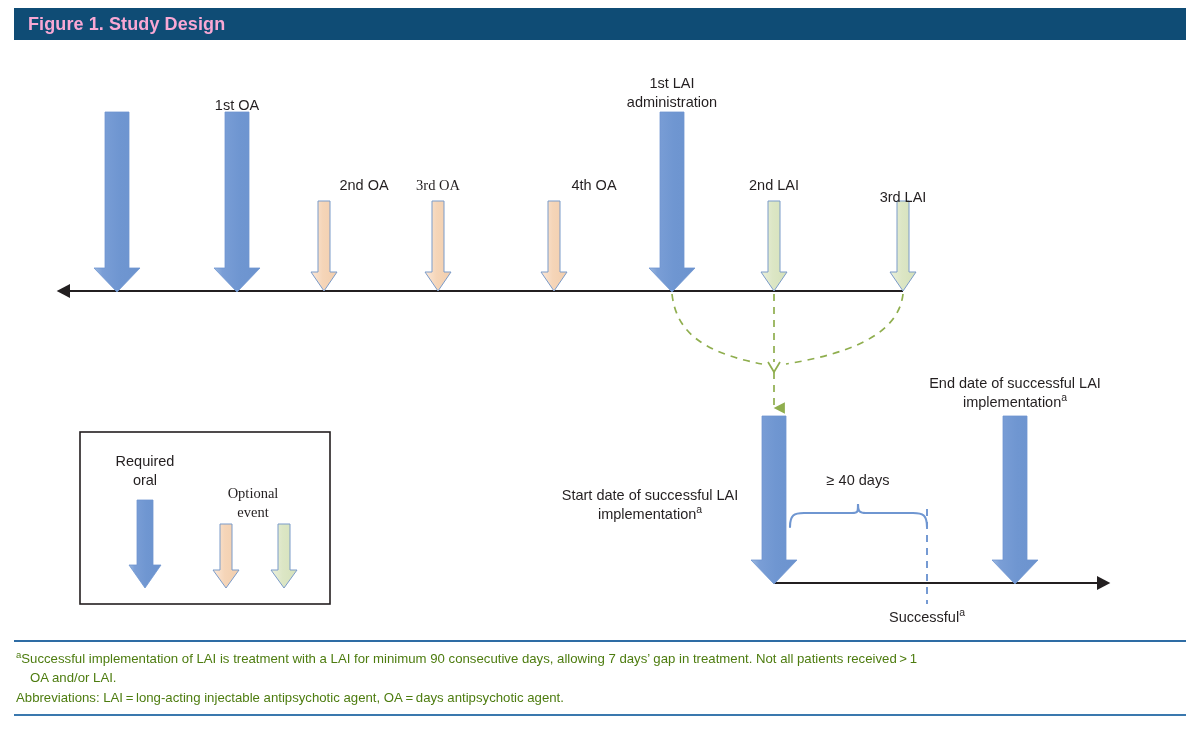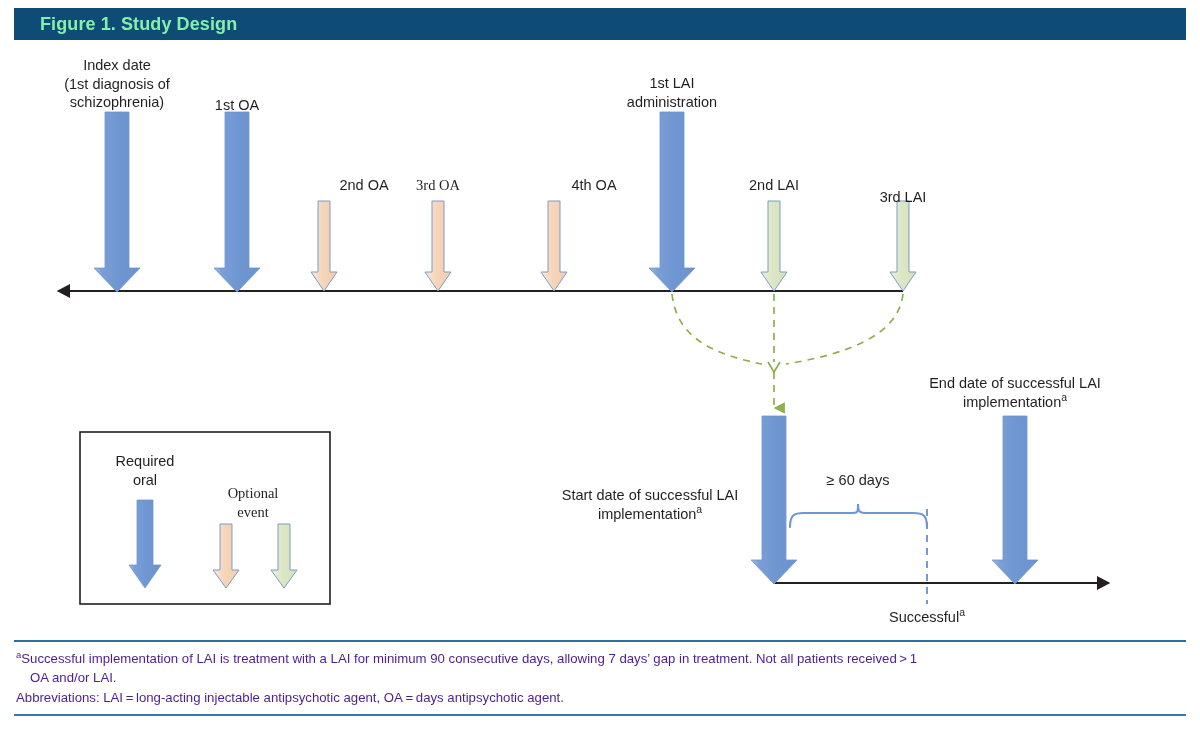--- a/index.html
+++ b/index.html
@@ -26,26 +26,25 @@
     top: 8px;
     width: 1172px;
     height: 32px;
     background: #0F4C75;
   }
   .title-bar .title-text {
     position: absolute;
     left: 14px;
     top: 50%;
     transform: translateY(-50%);
-    color: #86efac;
+    color: #f9a8d4;
     font-size: 18px;
     font-weight: bold;
     letter-spacing: 0.1px;
     white-space: nowrap;
-    margin-left: 12px;
   }
 
   
   #canvas {
     position: absolute;
     left: 0;
     top: 0;
     width: 1200px;
     height: 729px;
     pointer-events: none;
@@ -73,21 +72,21 @@
   }
   .rule {
     width: 100%;
     height: 2px;
     background: #2E6CA4;
   }
   .rule.thin { height: 2px; background: #3A78AE; }
   .footnotes {
     padding: 7px 2px 6px 2px;
     font-size: 13.2px;
-    color: #4c1d95;
+    color: #4d7c0f;
     line-height: 1.45;
   }
   .footnotes p { margin: 0 0 1px 0; }
   .footnotes .fn-a { text-indent: 0; padding-left: 0; }
   .footnotes .fn-a .cont { display: block; padding-left: 14px; }
   .footnotes sup { font-size: 0.72em; vertical-align: super; line-height: 0; }
 </style>
 </head>
 <body>
 
@@ -169,39 +168,36 @@
 
     <rect x="80" y="432" width="250" height="172" fill="none" stroke="#231F20" stroke-width="1.6"></rect>
 
     <path d="M137,500 L153,500 L153,565 L161,565 L145,588 L129,565 L137,565 Z" fill="url(#gBlue)" stroke="#6F96D1" stroke-width="0.8"></path>
 
     <path d="M220,524 L232,524 L232,570 L239,570 L226,588 L213,570 L220,570 Z" fill="url(#gPeach)" stroke="#7B9BC9" stroke-width="1"></path>
 
     <path d="M278,524 L290,524 L290,570 L297,570 L284,588 L271,570 L278,570 Z" fill="url(#gGreen)" stroke="#7B9BC9" stroke-width="1"></path>
   </svg>
 
-  <div class="lbl" style="left:117px; top:56px;">Index date
-(1st diagnosis of
-schizophrenia)</div>
   <div class="lbl" style="left:237px; top:96px;">1st OA</div>
   <div class="lbl" style="left:324px; top:176px;margin-left:40px;">2nd OA</div>
   <div class="lbl" style="left:438px; top:176px;font-family:Liberation Serif, serif;">3rd OA</div>
   <div class="lbl" style="left:554px; top:176px;margin-left:40px;">4th OA</div>
   <div class="lbl" style="left:672px; top:74px;">1st LAI
 administration</div>
   <div class="lbl" style="left:774px; top:176px;">2nd LAI</div>
   <div class="lbl" style="left:903px; top:188px;text-align:center;">3rd LAI</div>
 
   <div class="lbl" style="left:650px; top:486px;"><span>Start date of successful LAI
 implementation</span><sup>a</sup></div>
 
   <div class="lbl" style="left:1015px; top:374px;"><span>End date of successful LAI
 implementation</span><sup>a</sup></div>
 
-  <div class="lbl" style="left:858px; top:471px;">≥ 60 days</div>
+  <div class="lbl" style="left:858px; top:471px;">≥ 40 days</div>
 
   <div class="lbl" style="left:927px; top:608px;"><span>Successful</span><sup>a</sup></div>
 
   <div class="lbl" style="left:145px; top:452px;">Required
 oral</div>
   <div class="lbl" style="left:253px; top:484px;font-family:Liberation Serif, serif;">Optional
 event</div>
 
   <div class="footer">
     <div class="rule"></div>

